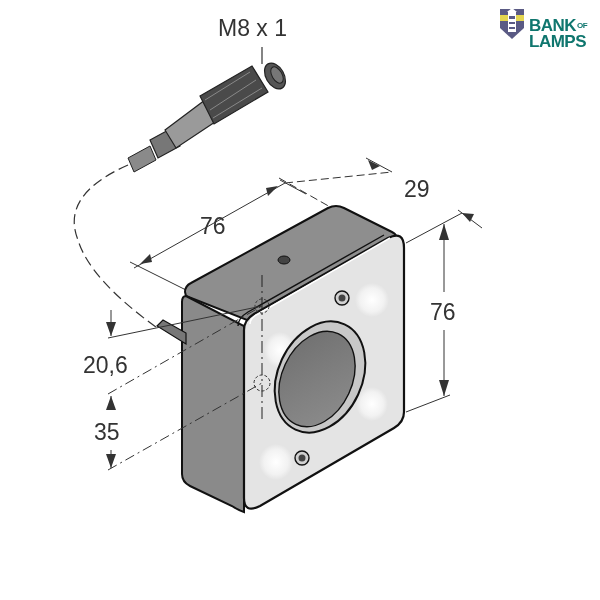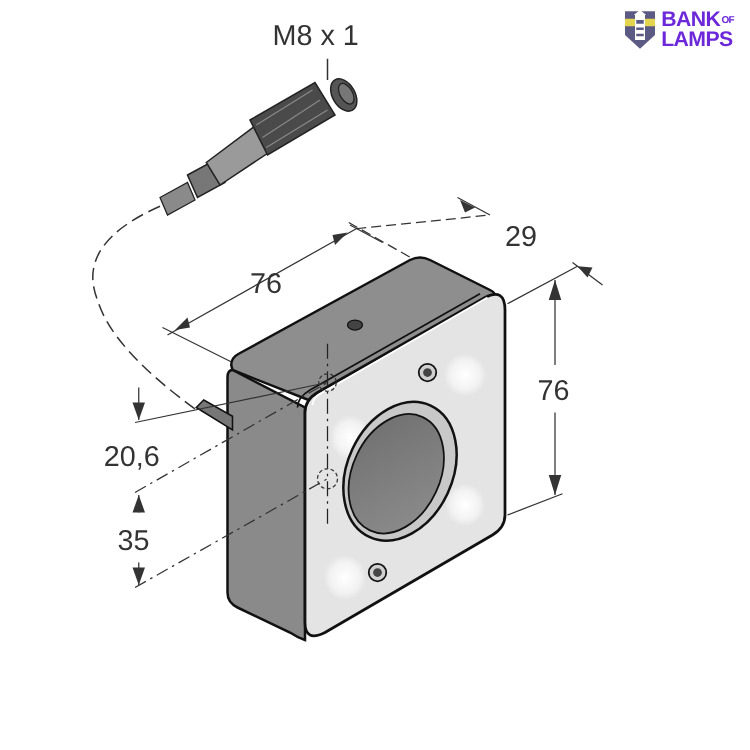--- a/index.html
+++ b/index.html
@@ -1,20 +1,20 @@
 <!DOCTYPE html>
 <html><head>
 <meta charset="utf-8">
 <style>
   html,body{margin:0;padding:0;background:#fff;}
   #stage{position:relative;width:600px;height:600px;overflow:hidden;background:#fff;font-family:"Liberation Sans",sans-serif;}
   svg{position:absolute;left:0;top:0;}
   .dim{font-family:"Liberation Sans",sans-serif;font-size:23px;fill:#333;}
   .logo{position:absolute;left:499px;top:6px;width:100px;height:36px;}
-  .logo-text{position:absolute;left:30px;top:2px;font-family:"Liberation Sans",sans-serif;font-weight:bold;color:#6d28d9;line-height:16px;font-size:17px;letter-spacing:-0.5px;}
+  .logo-text{position:absolute;left:30px;top:12px;font-family:"Liberation Sans",sans-serif;font-weight:bold;color:#0f766e;line-height:16px;font-size:17px;letter-spacing:-0.5px;}
   .logo-of{font-size:8px;vertical-align:top;margin-left:1px;}
 </style>
 </head>
 <body>
 
 <div id="stage">
 
   <div class="logo">
     <svg width="26" height="34" viewBox="0 0 26 34">
       <path d="M1 3 L25 3 L25 22 L13 33 L1 22 Z" fill="#5a5a84"></path>

